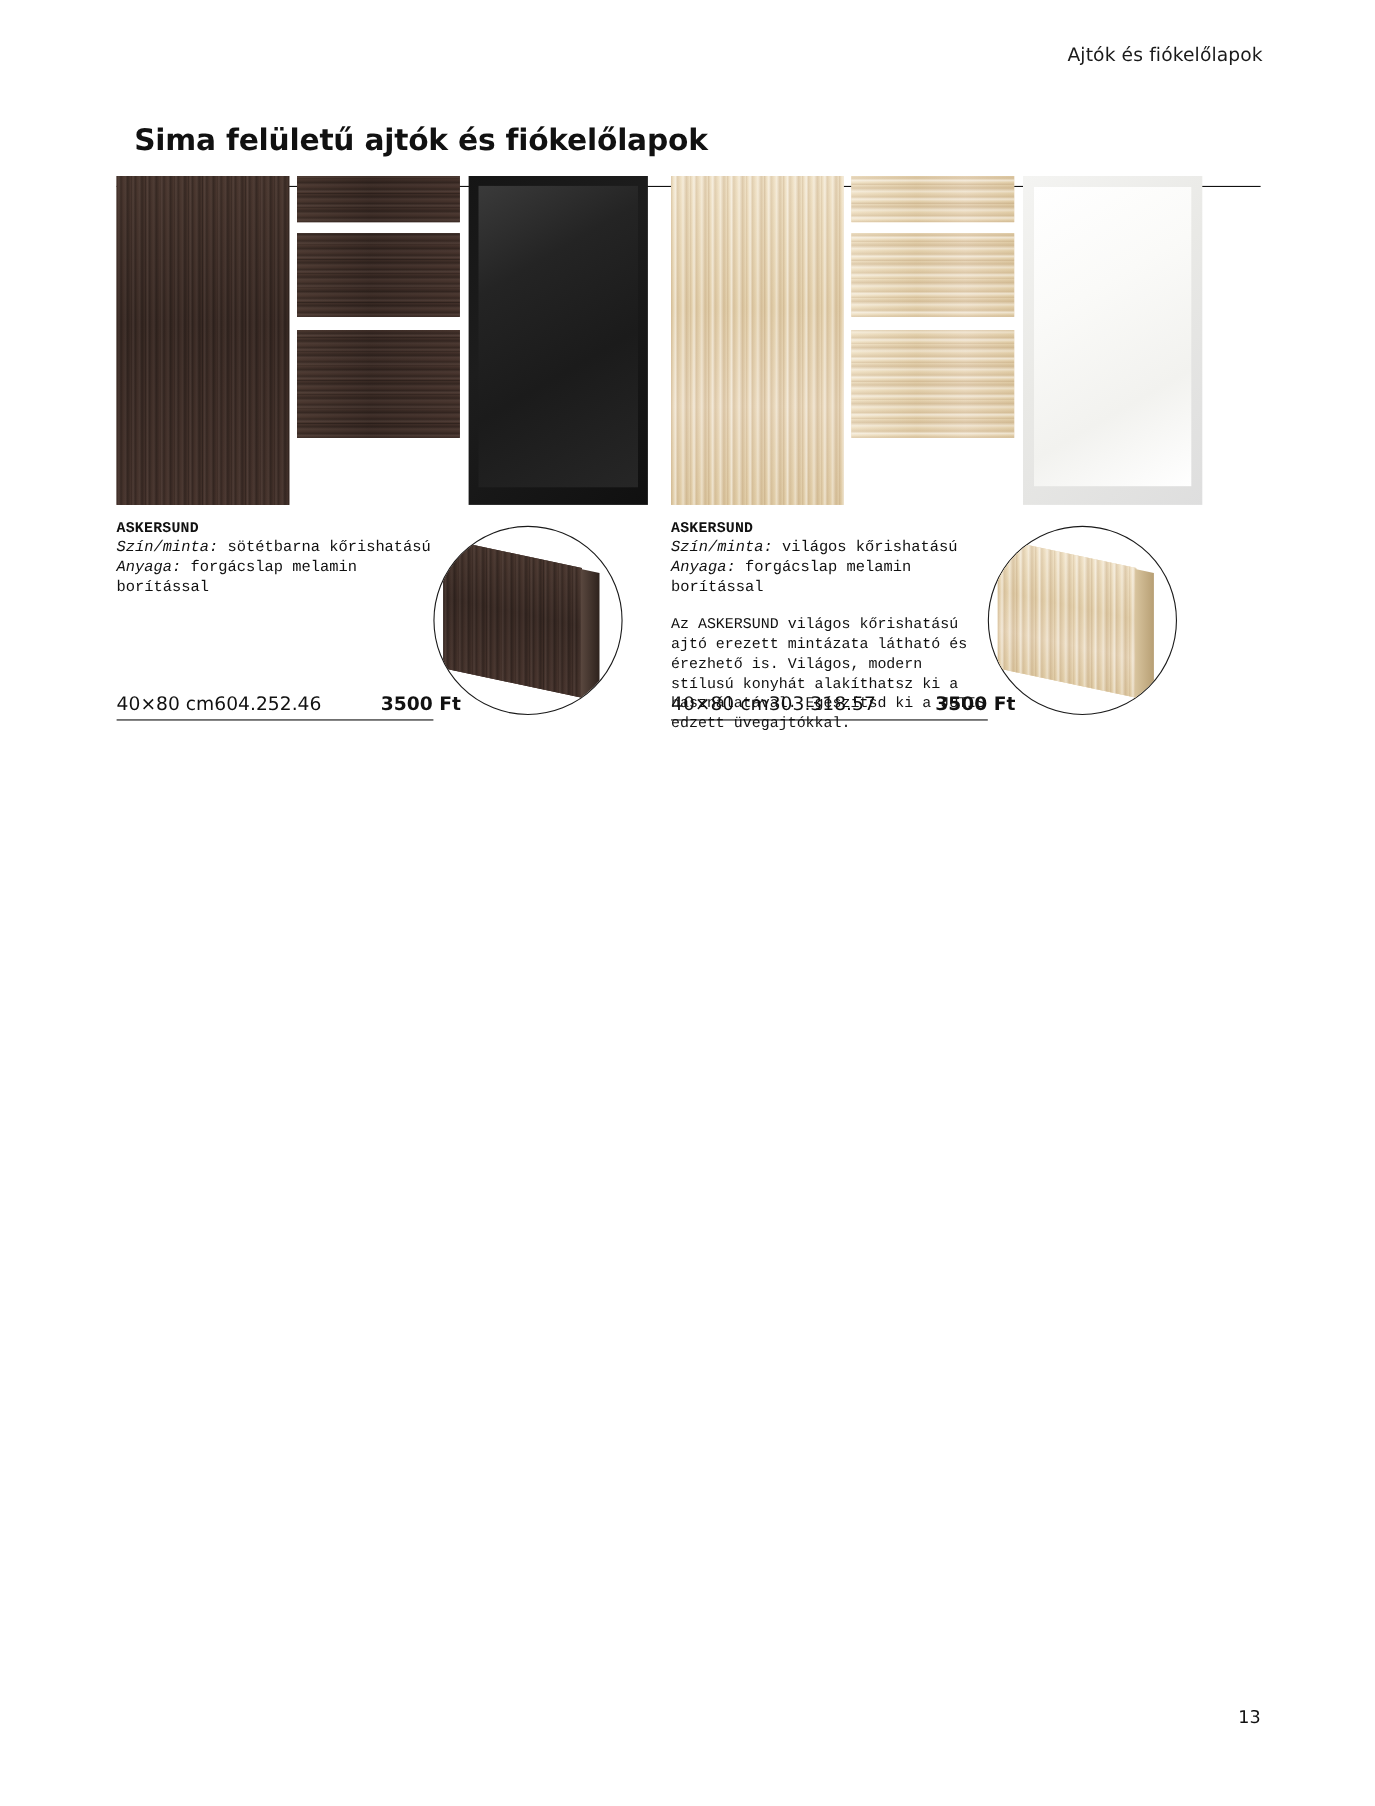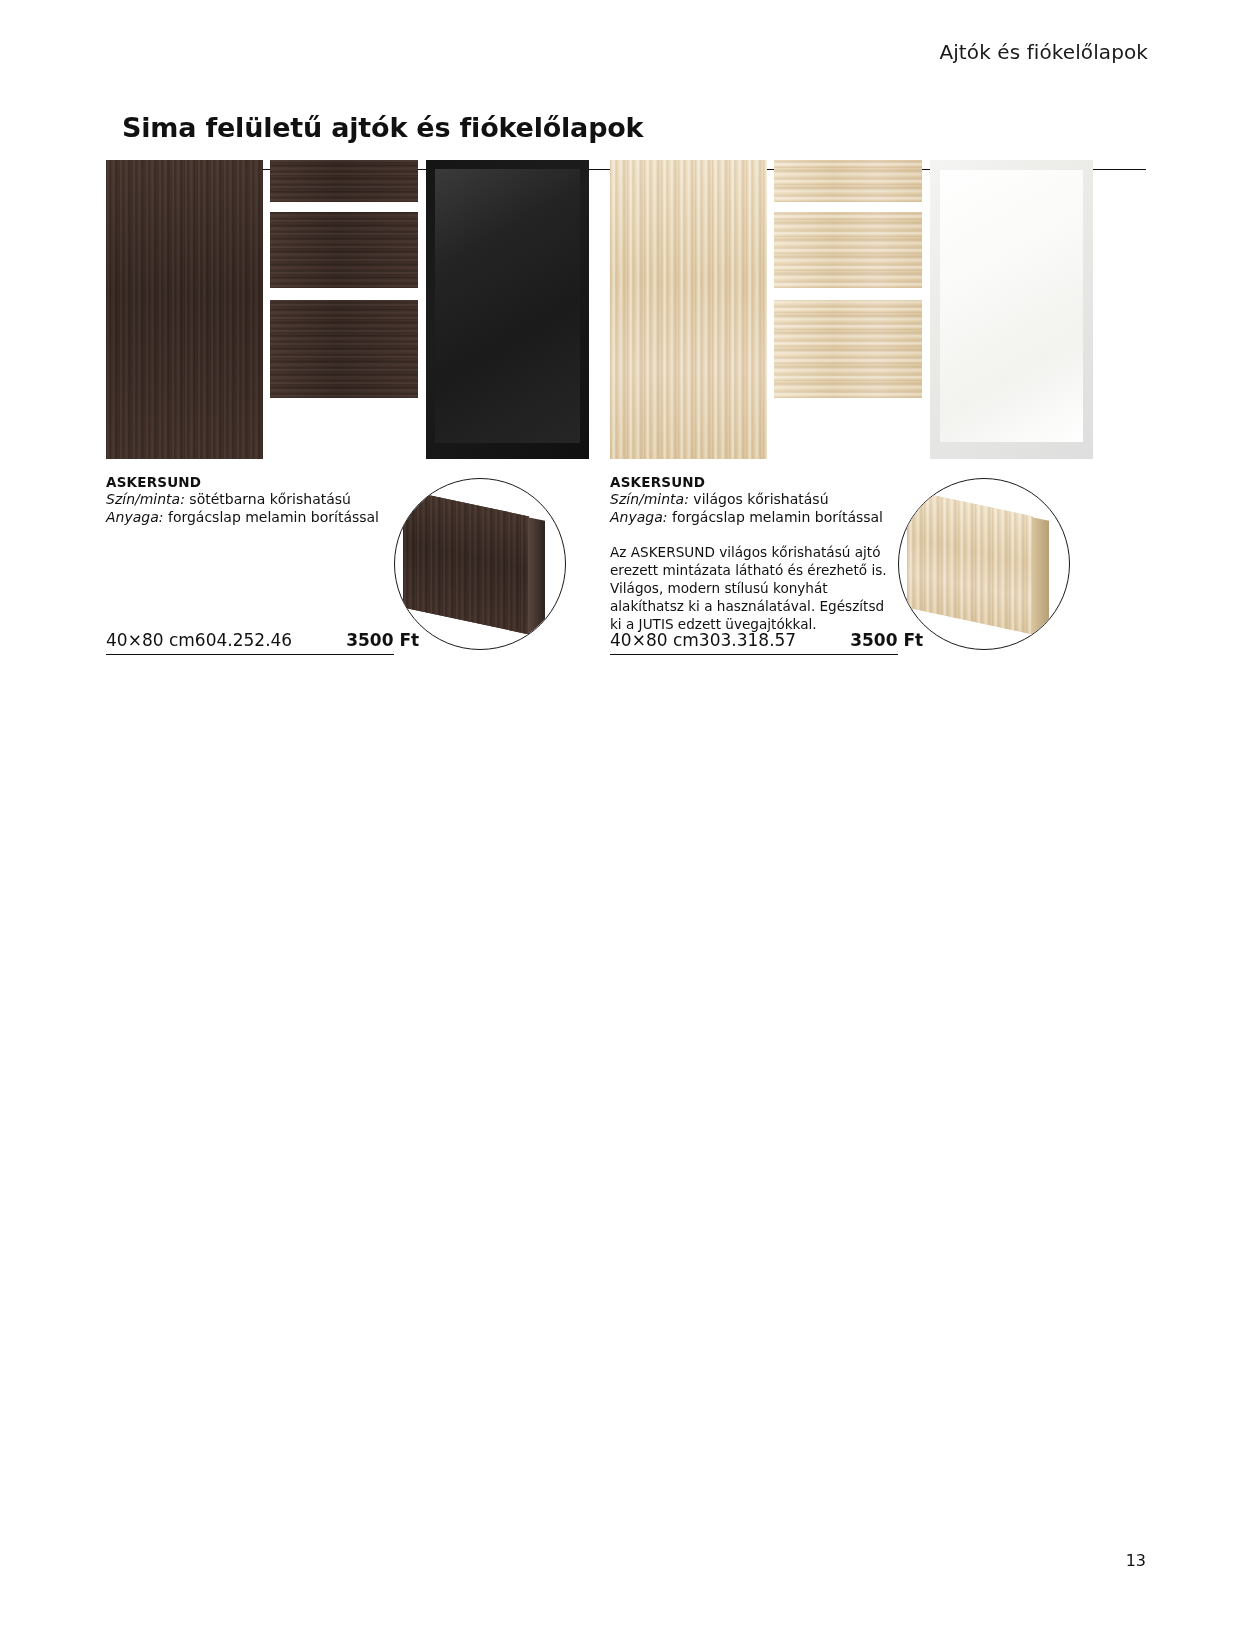--- a/index.html
+++ b/index.html
@@ -15,21 +15,21 @@
     font-family: "DejaVu Sans", "Liberation Sans", sans-serif;
     color: #111111;
     overflow: hidden;
   }
 
   
   .page-header {
     position: absolute;
     top: 40px;
     right: 102px;
-    font-size: 20px;
+    font-size: 17px;
     color: #1a1a1a;
     letter-spacing: 0.1px;
     text-align: center;
   }
 
   
   .title-block {
     position: absolute;
     top: 96px;
     left: 106px;
@@ -158,20 +158,21 @@
     height: 100%;
     background: linear-gradient(150deg, #ffffff 0%, #fafaf8 35%, #f2f2ef 70%, #ffffff 100%);
   }
 
   
   .info {
     position: absolute;
     top: 314px;
     left: 0;
     width: 288px;
+    font-family: Liberation Mono, monospace;
   }
   .brand {
     font-size: 13.5px;
     font-weight: bold;
     letter-spacing: 0.2px;
     margin: 0 0 1px 0;
   }
   .spec {
     font-size: 14px;
     line-height: 1.28;

